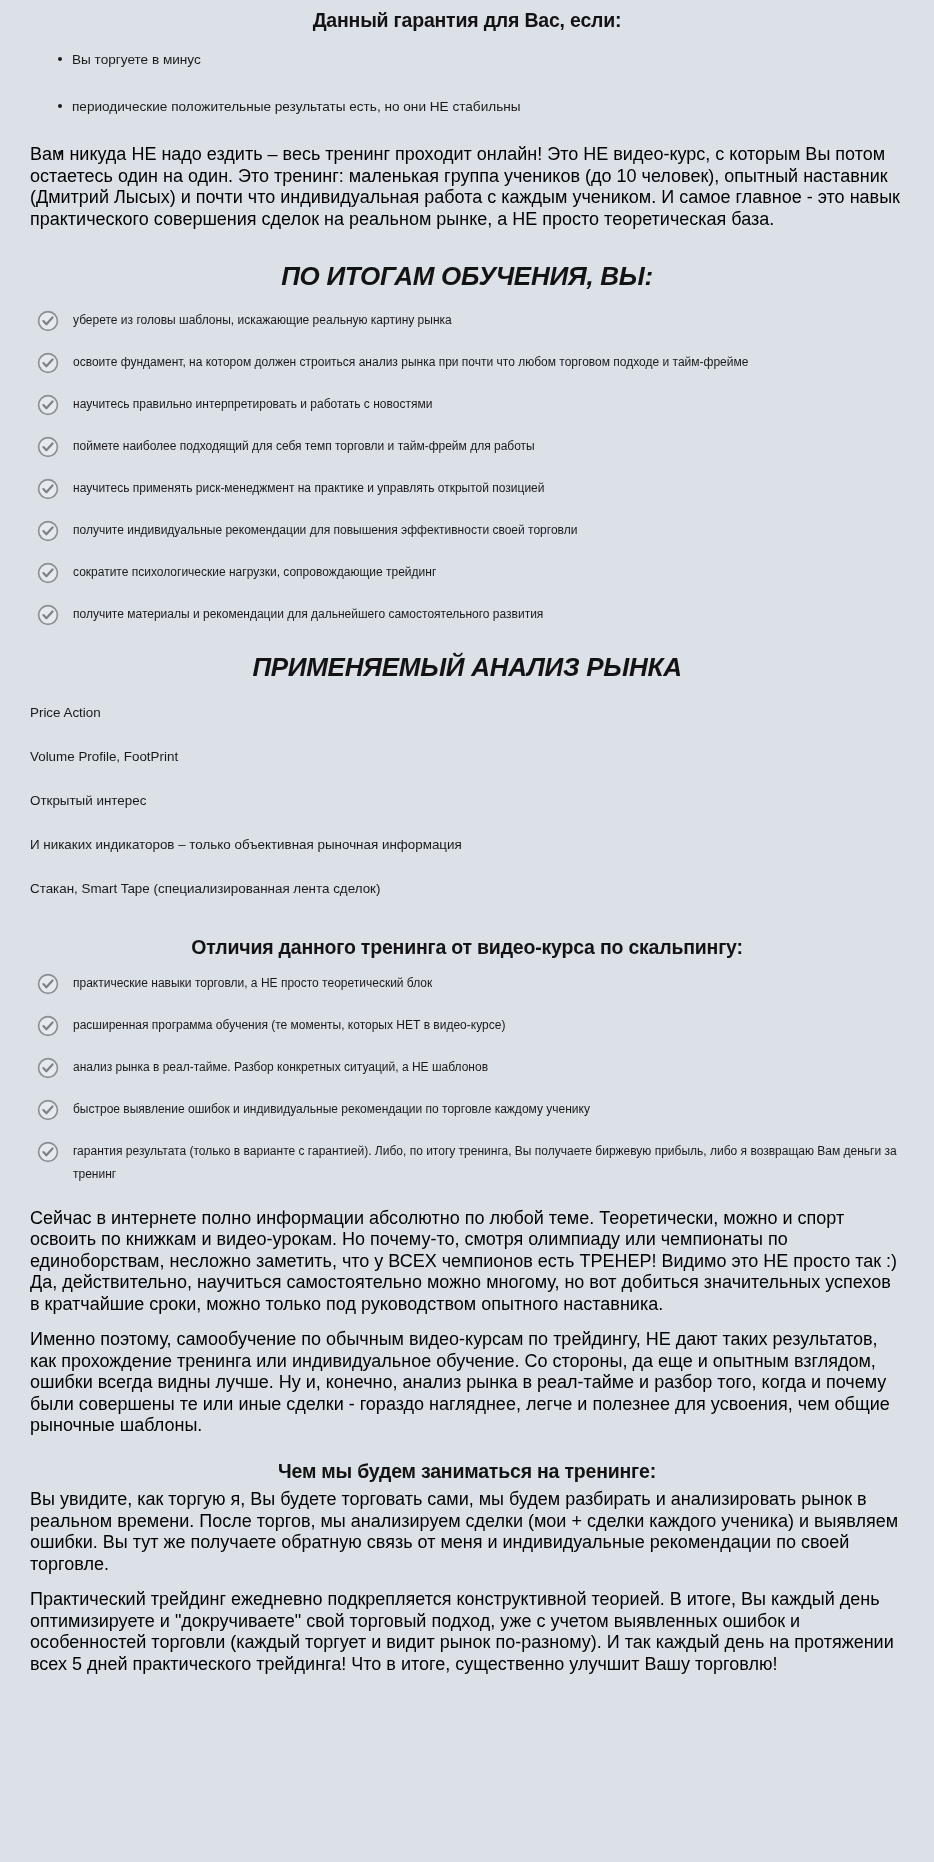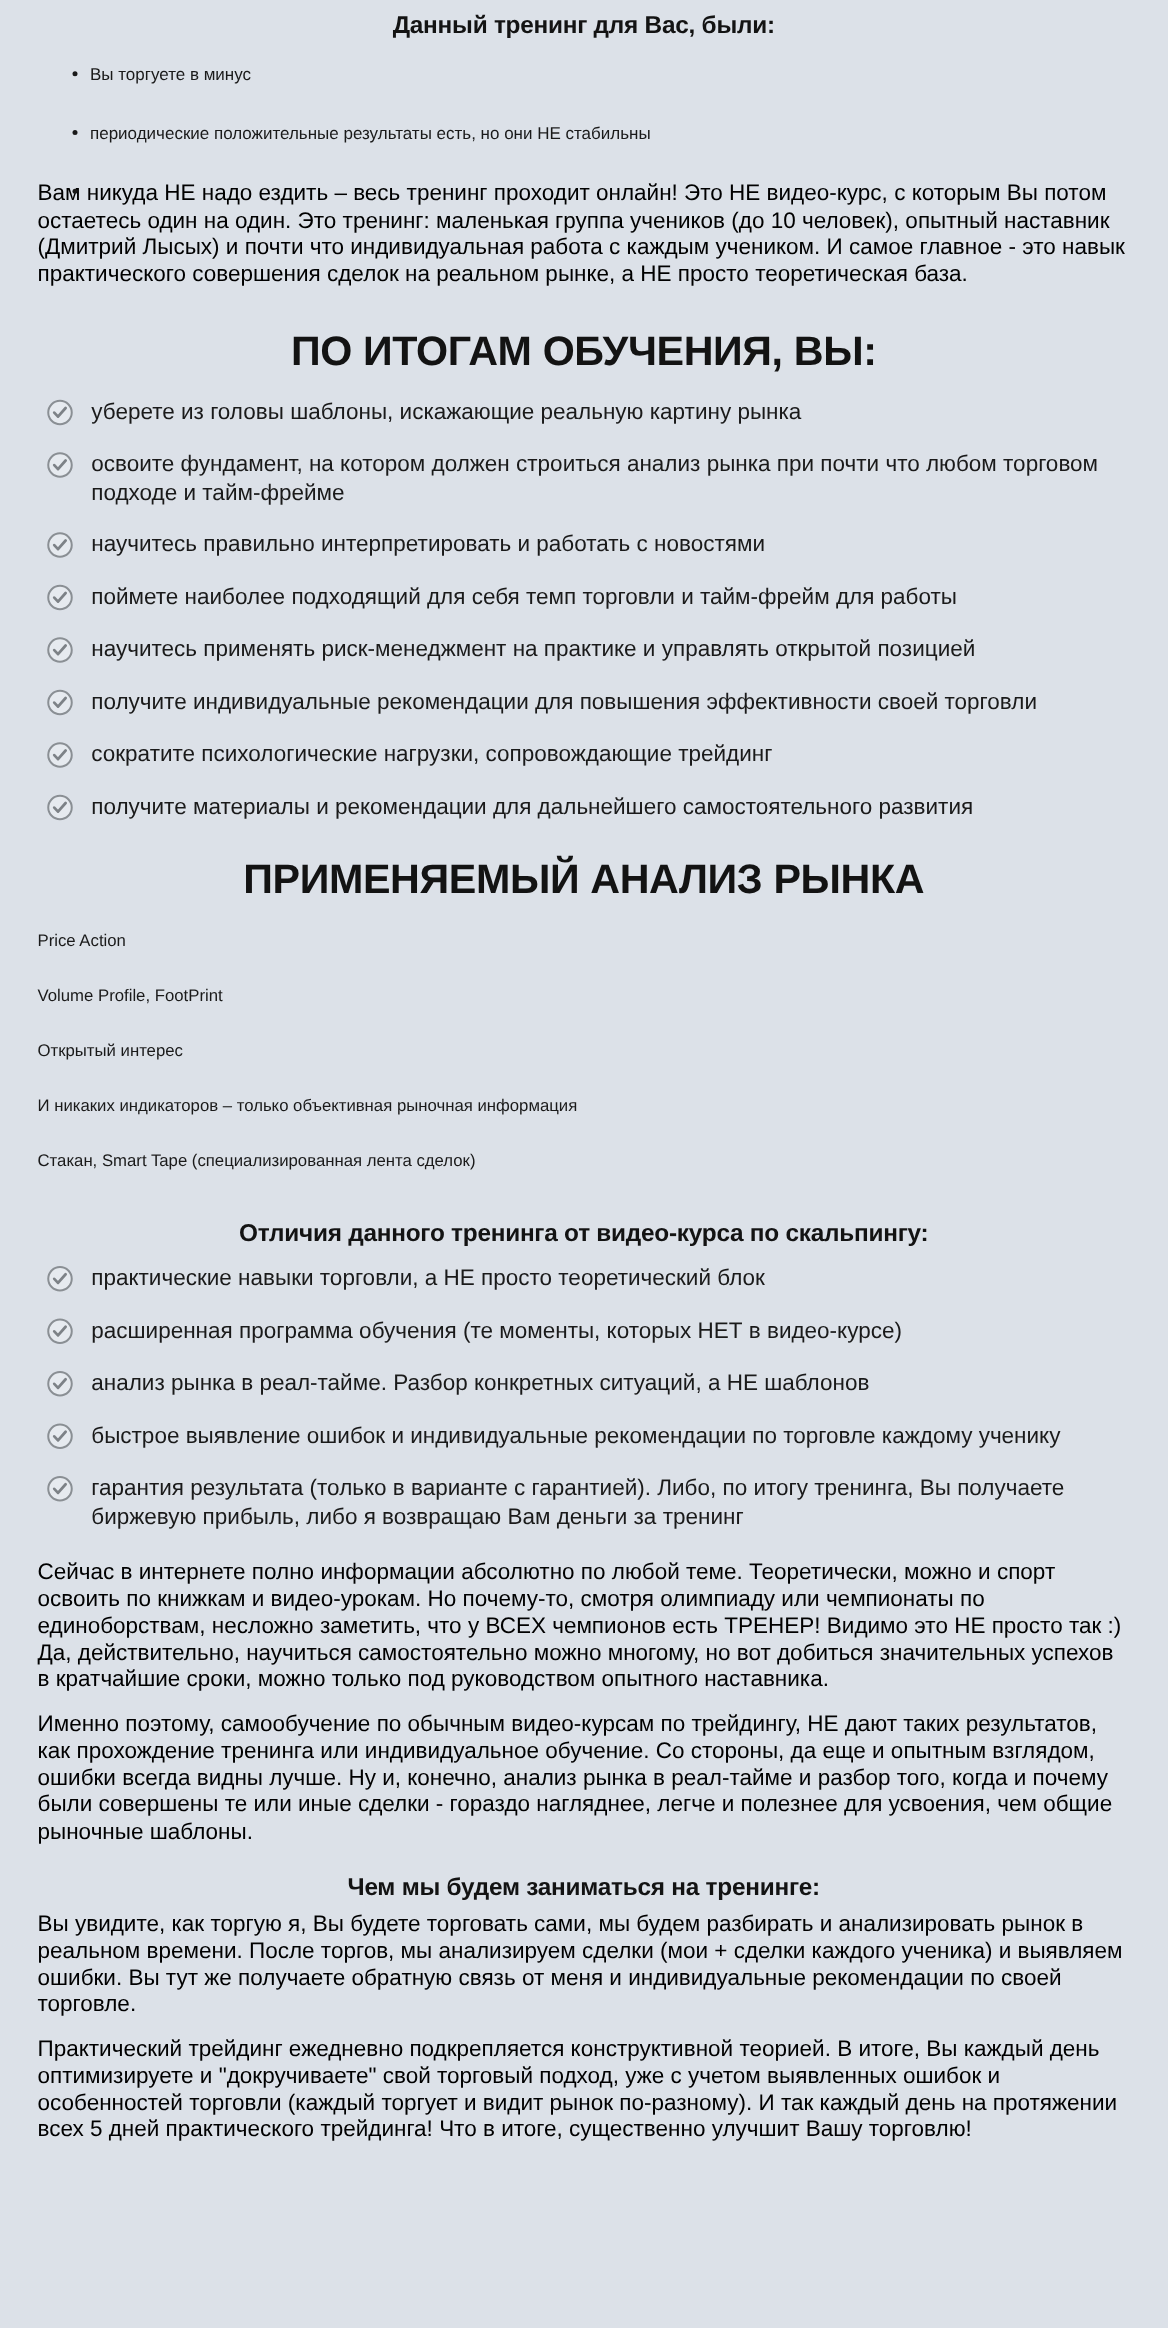--- a/index.html
+++ b/index.html
@@ -27,23 +27,24 @@
     font-size: 19.5px;
     font-weight: bold;
     text-align: center;
     margin: 0;
     padding: 8px 0 6px 0;
     letter-spacing: -0.2px;
     line-height: 1.25;
     color: #131313;
   }
   h2.section-title.big {
-    font-size: 33px;
+    font-size: 26px;
     padding: 16px 0 10px 0;
     letter-spacing: -0.3px;
+    font-style: italic;
   }
   h2.section-title.pad-top {
     padding-top: 22px;
   }
 
   
   p.body-text {
     font-size: 18px;
     line-height: 21.5px;
     margin: 0 0 14px 0;
@@ -80,21 +81,21 @@
   
   ul.check-list {
     list-style: none;
     margin: 6px 0 0 0;
     padding: 0;
   }
   ul.check-list > li {
     position: relative;
     padding: 0 0 0 43px;
     margin: 0 0 18px 0;
-    font-size: 18px;
+    font-size: 12px;
     line-height: 23px;
     min-height: 24px;
   }
   ul.check-list > li:last-child {
     margin-bottom: 8px;
   }
   .check-icon {
     position: absolute;
     left: 7px;
     top: 1px;
@@ -123,21 +124,21 @@
   ul.plain-list > li:last-child {
     margin-bottom: 14px;
   }
   .spacer-md { height: 14px; }
 </style>
 </head>
 <body>
 
 <div class="page">
 
-  <h2 class="section-title">Данный тренинг для Вас, были:</h2>
+  <h2 class="section-title">Данный гарантия для Вас, если:</h2>
 
   <ul class="bullet-list">
     <li>
       <span class="dot"></span>
       <span>Вы торгуете в минус</span>
     </li>
     <li>
       <span class="dot"></span>
       <span>периодические положительные результаты есть, но они НЕ стабильны</span>
     </li>

